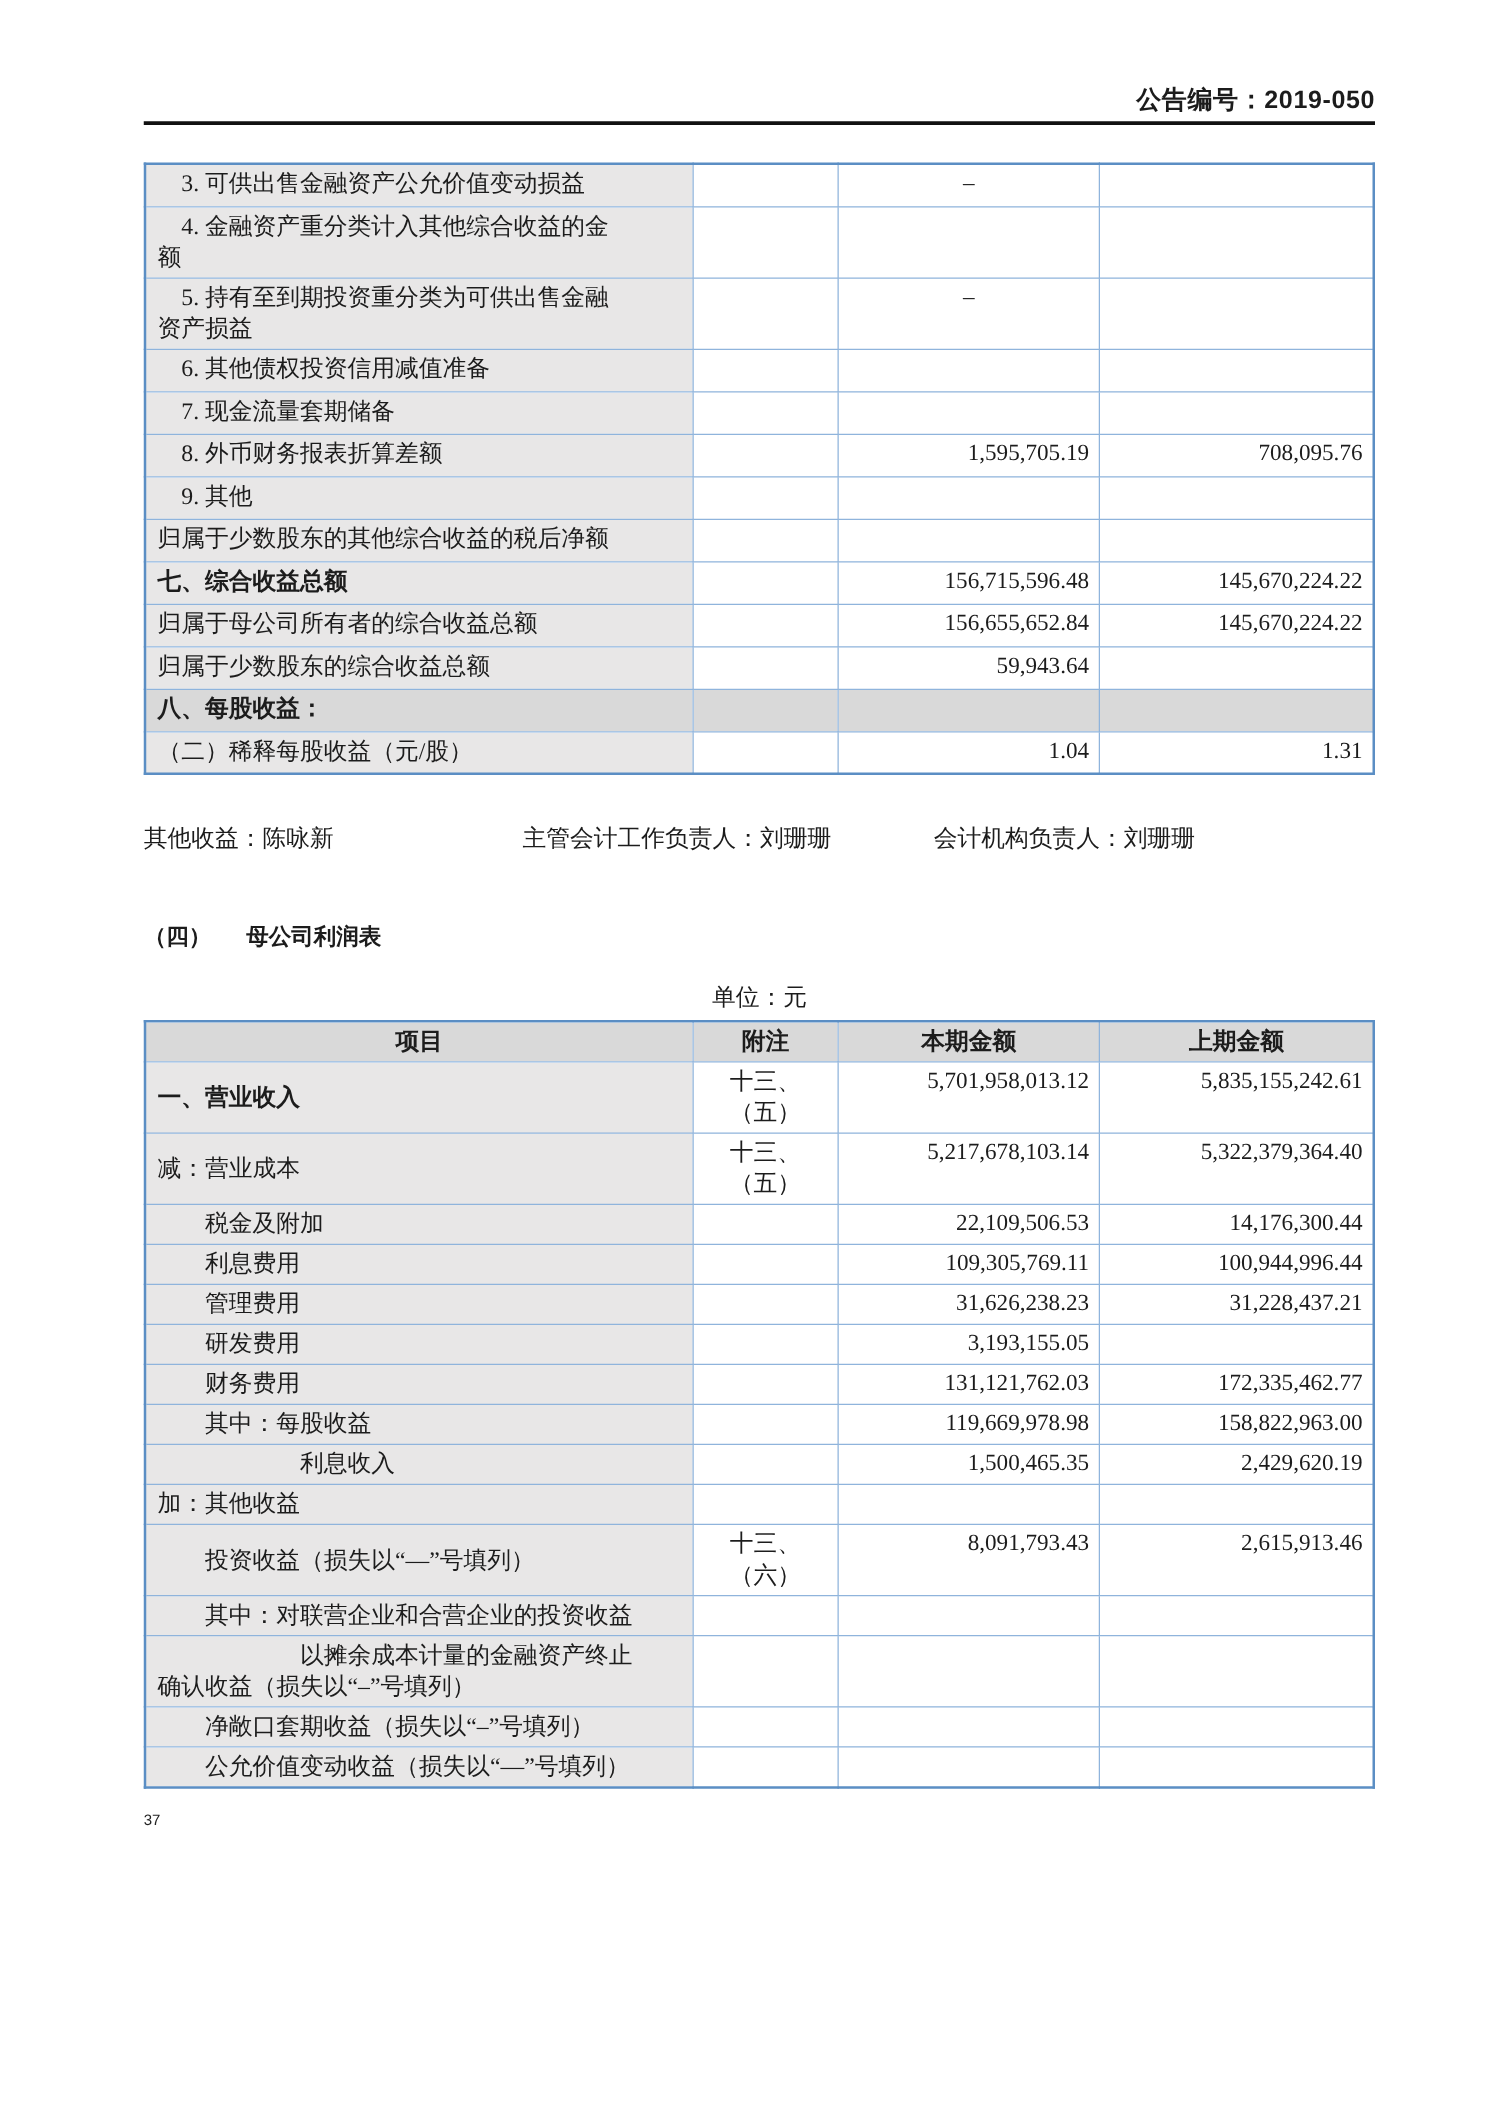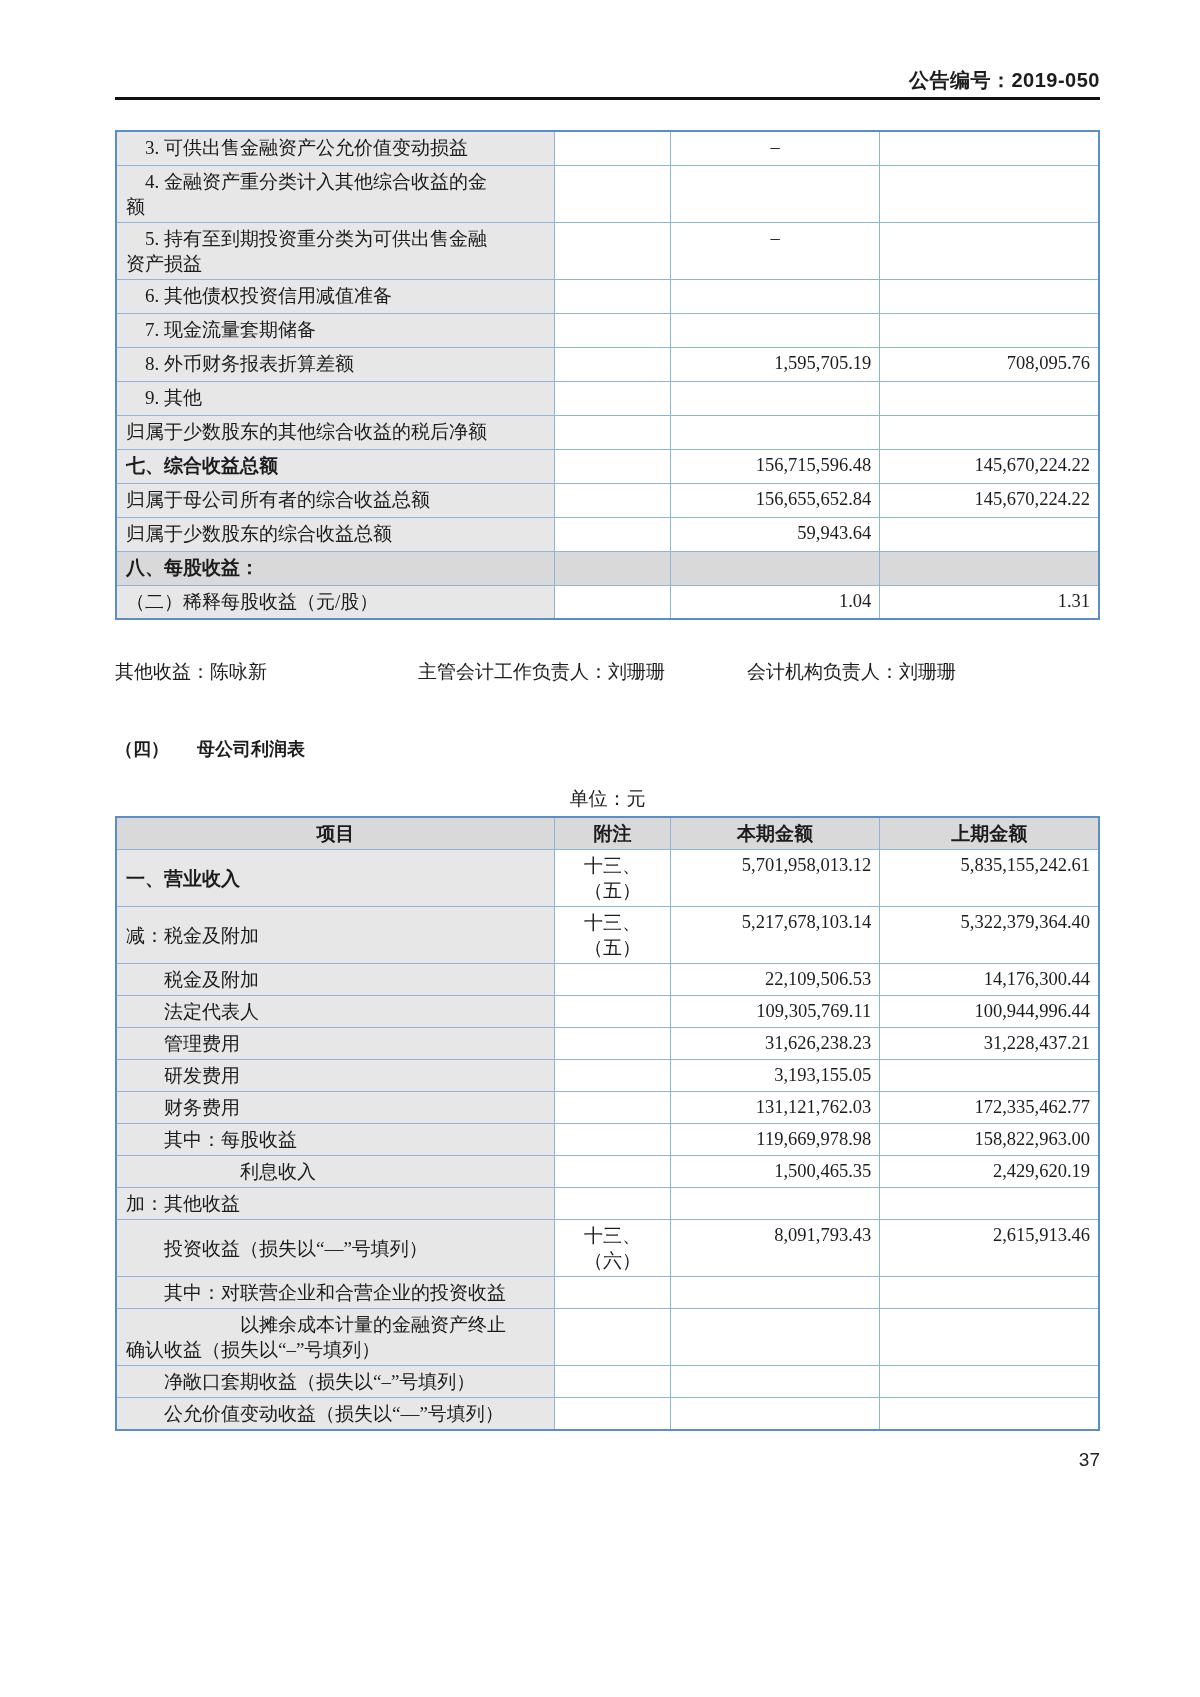--- a/index.html
+++ b/index.html
@@ -59,23 +59,23 @@
   .sig1{width:303px;}
   .sig2{width:329px;}
   .sig3{flex:1;}
 
   
   .section-heading{margin-top:52px;font-size:18px;font-weight:bold;line-height:26px;}
   .section-heading .idx{display:inline-block;margin-right:28px;}
 
   .unit-note{margin-top:24px;text-align:center;font-size:19px;line-height:26px;}
 
-  .page-footer{margin-top:18px;text-align:right;
+  .page-footer{margin-top:18px;text-align:left;
     font-family:"Liberation Sans","DejaVu Sans",sans-serif;
-    font-size:19px;color:#222;}
+    font-size:12px;color:#222;}
 </style>
 </head>
 <body>
 
 <div class="content">
 
   <div class="doc-header">公告编号：2019-050</div>
 
   <table class="t1" id="table1">
     <colgroup>
@@ -197,34 +197,34 @@
       </thead>
       <tbody>
         <tr class="h92">
           <td class="c-label b vm">一、营业收入</td>
           <td class="c-note">十三、
 （五）</td>
           <td class="c-num">5,701,958,013.12</td>
           <td class="c-num">5,835,155,242.61</td>
         </tr>
         <tr class="h88">
-          <td class="c-label vm">减：税金及附加</td>
+          <td class="c-label vm">减：营业成本</td>
           <td class="c-note">十三、
 （五）</td>
           <td class="c-num">5,217,678,103.14</td>
           <td class="c-num">5,322,379,364.40</td>
         </tr>
         <tr>
           <td class="c-label">　　税金及附加</td>
           <td class="c-note"></td>
           <td class="c-num">22,109,506.53</td>
           <td class="c-num">14,176,300.44</td>
         </tr>
         <tr>
-          <td class="c-label">　　法定代表人</td>
+          <td class="c-label">　　利息费用</td>
           <td class="c-note"></td>
           <td class="c-num">109,305,769.11</td>
           <td class="c-num">100,944,996.44</td>
         </tr>
         <tr>
           <td class="c-label">　　管理费用</td>
           <td class="c-note"></td>
           <td class="c-num">31,626,238.23</td>
           <td class="c-num">31,228,437.21</td>
         </tr>

